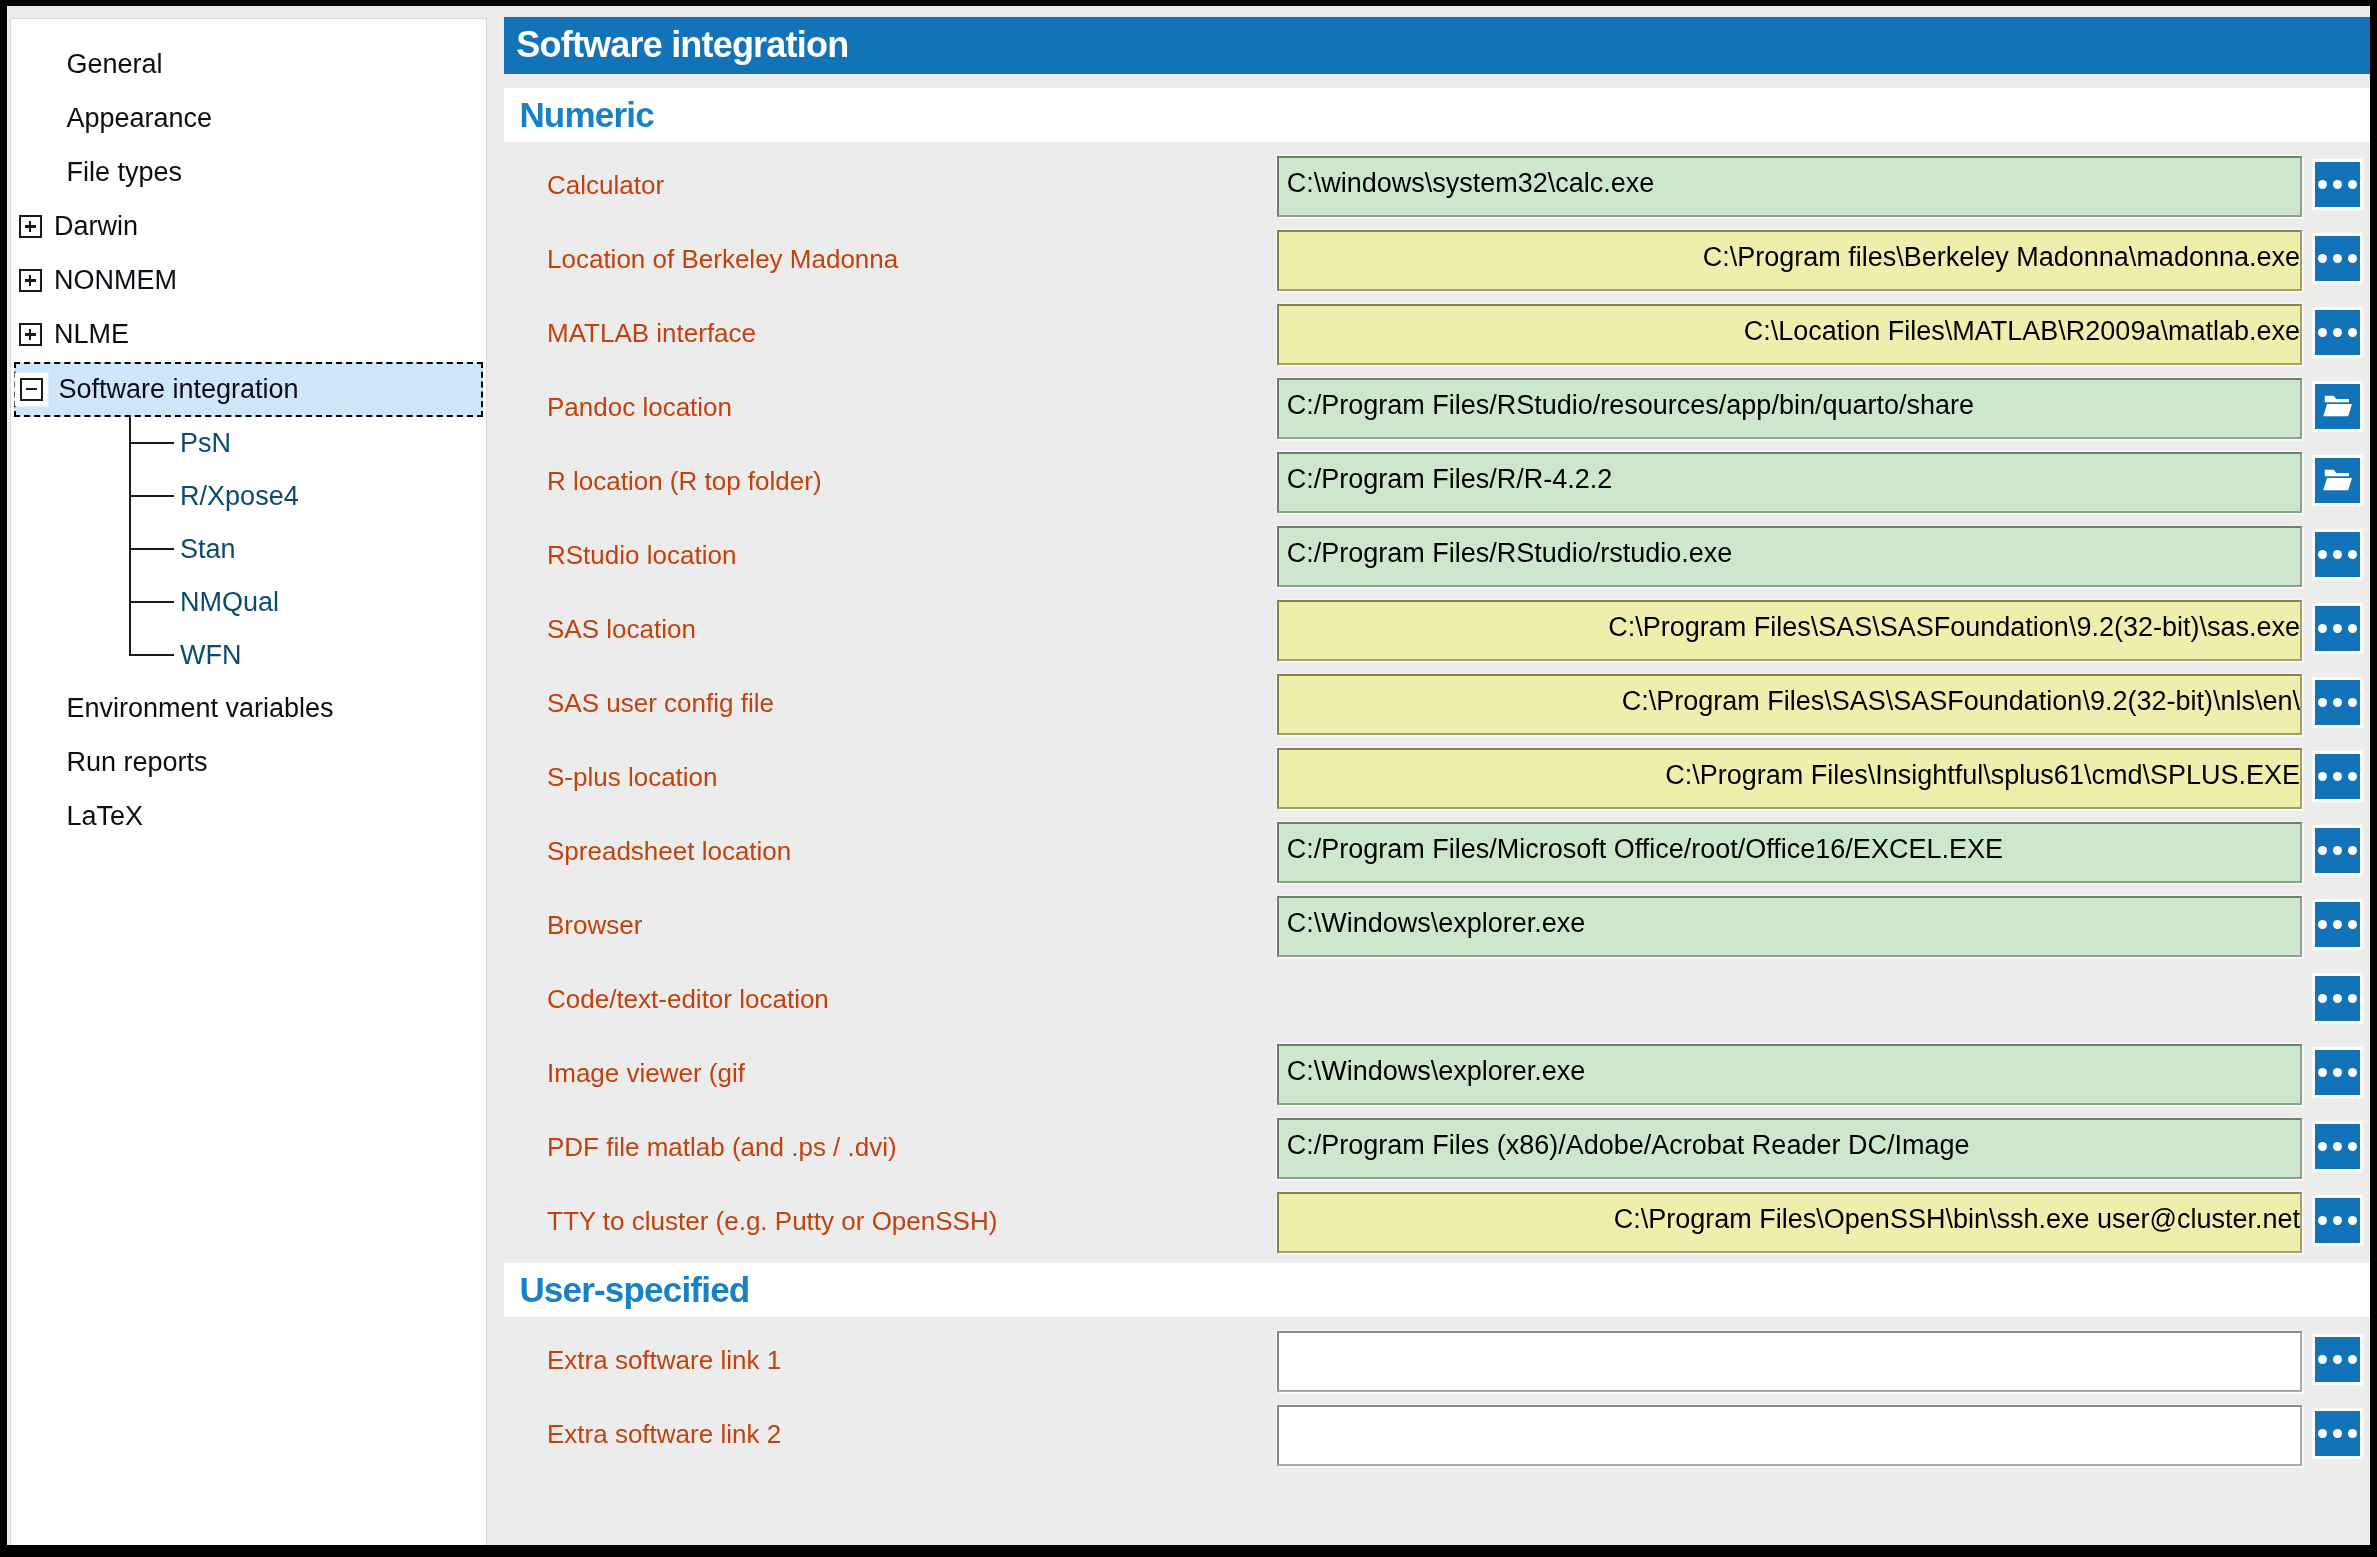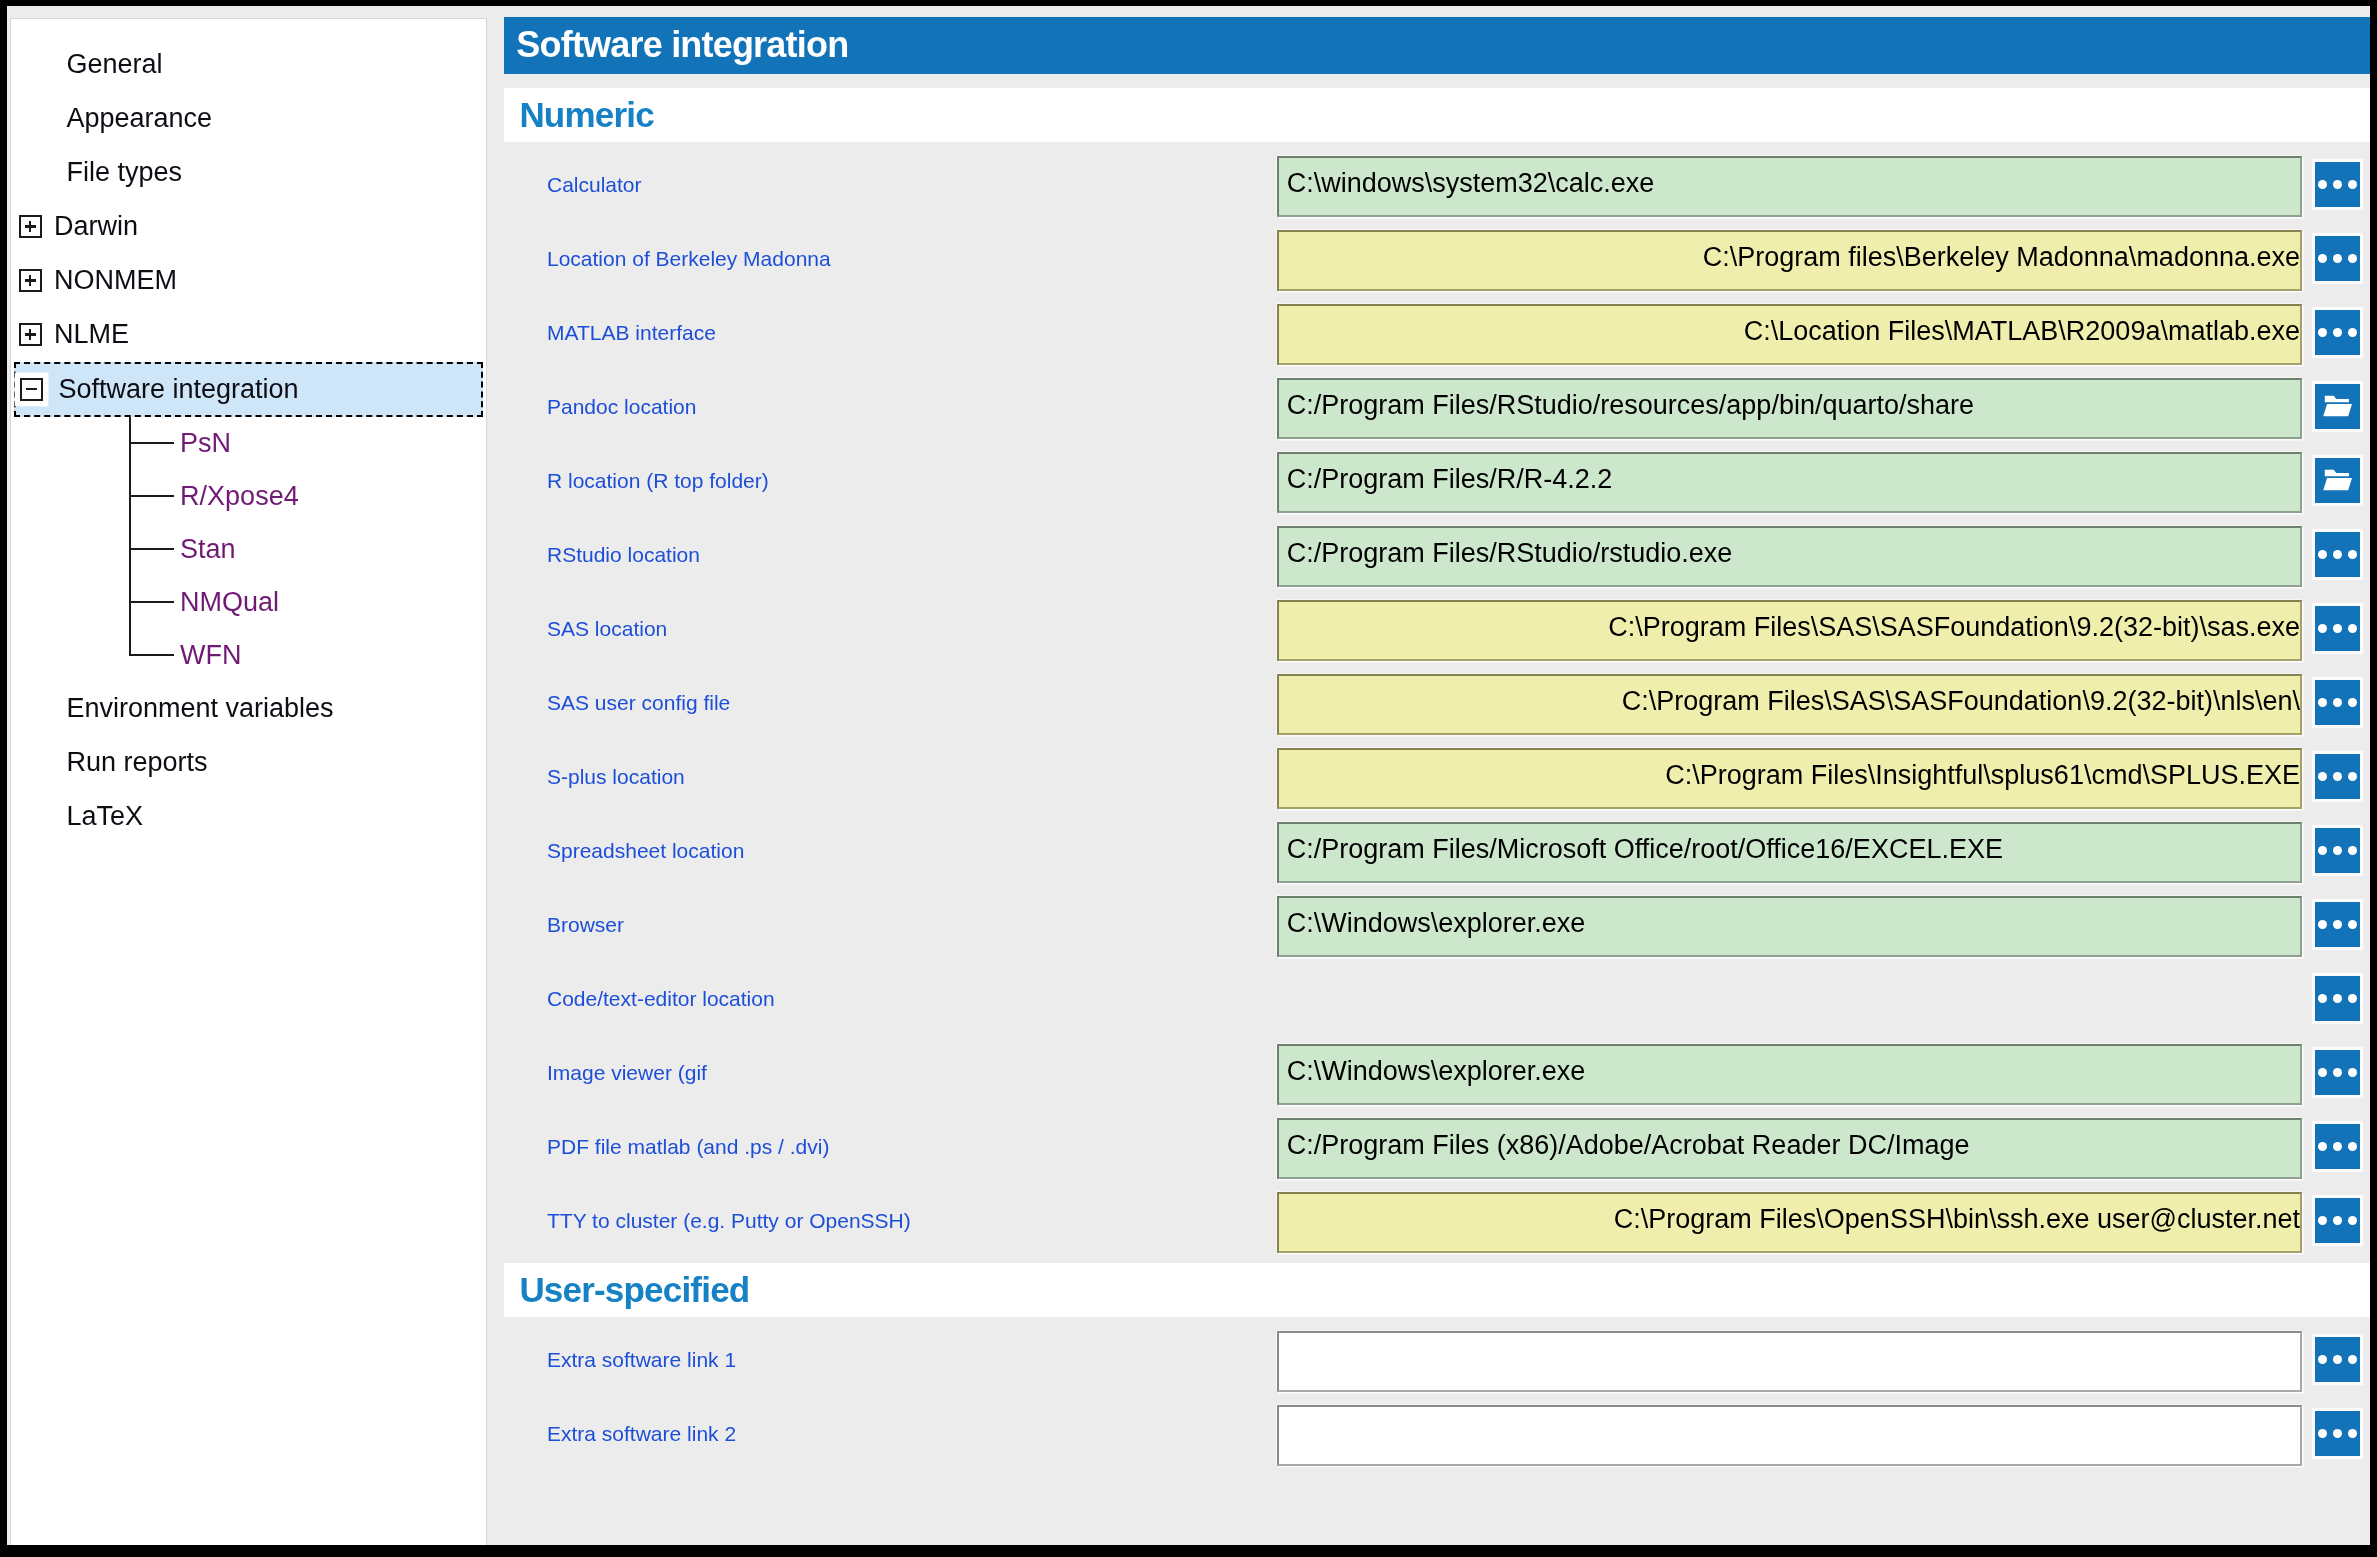--- a/index.html
+++ b/index.html
@@ -75,21 +75,21 @@
   .item.selected .ilabel { margin-left: 15.4px; }
 
   .children { list-style: none; margin-left: 118px; }
   .child {
     position: relative;
     height: 53px;
     padding-left: 51px;
     display: flex;
     align-items: center;
     font-size: 27px;
-    color: #701a75;
+    color: #0c4a6e;
     white-space: nowrap;
   }
   .child::before {                 
     content: '';
     position: absolute;
     left: 0; top: 50%;
     width: 45px; height: 2.3px;
     margin-top: -1.5px;
     background: #1a1a1a;
   }
@@ -131,22 +131,22 @@
     line-height: 54px;
     padding-left: 15.4px;
     letter-spacing: -0.8px;
     display: inline-block;
   }
   .row { position: relative; height: 74px; }
   .rlabel {
     position: absolute;
     left: 43px; top: 0;
     line-height: 74px;
-    font-size: 21px;
-    color: #1d4ed8;
+    font-size: 26px;
+    color: #c2410c;
     white-space: nowrap;
   }
   .field {
     position: absolute;
     left: 773px; top: 8.5px;
     width: 1025px; height: 61px;
     border: 2.3px solid #757575;
     border-color: #6e6e6e #8f8f8f #8f8f8f #6e6e6e;
     box-shadow: 1.5px 1.5px 0 rgba(255,255,255,.95), -0.8px -0.8px 0 rgba(255,255,255,.7);
     font-size: 27px;

